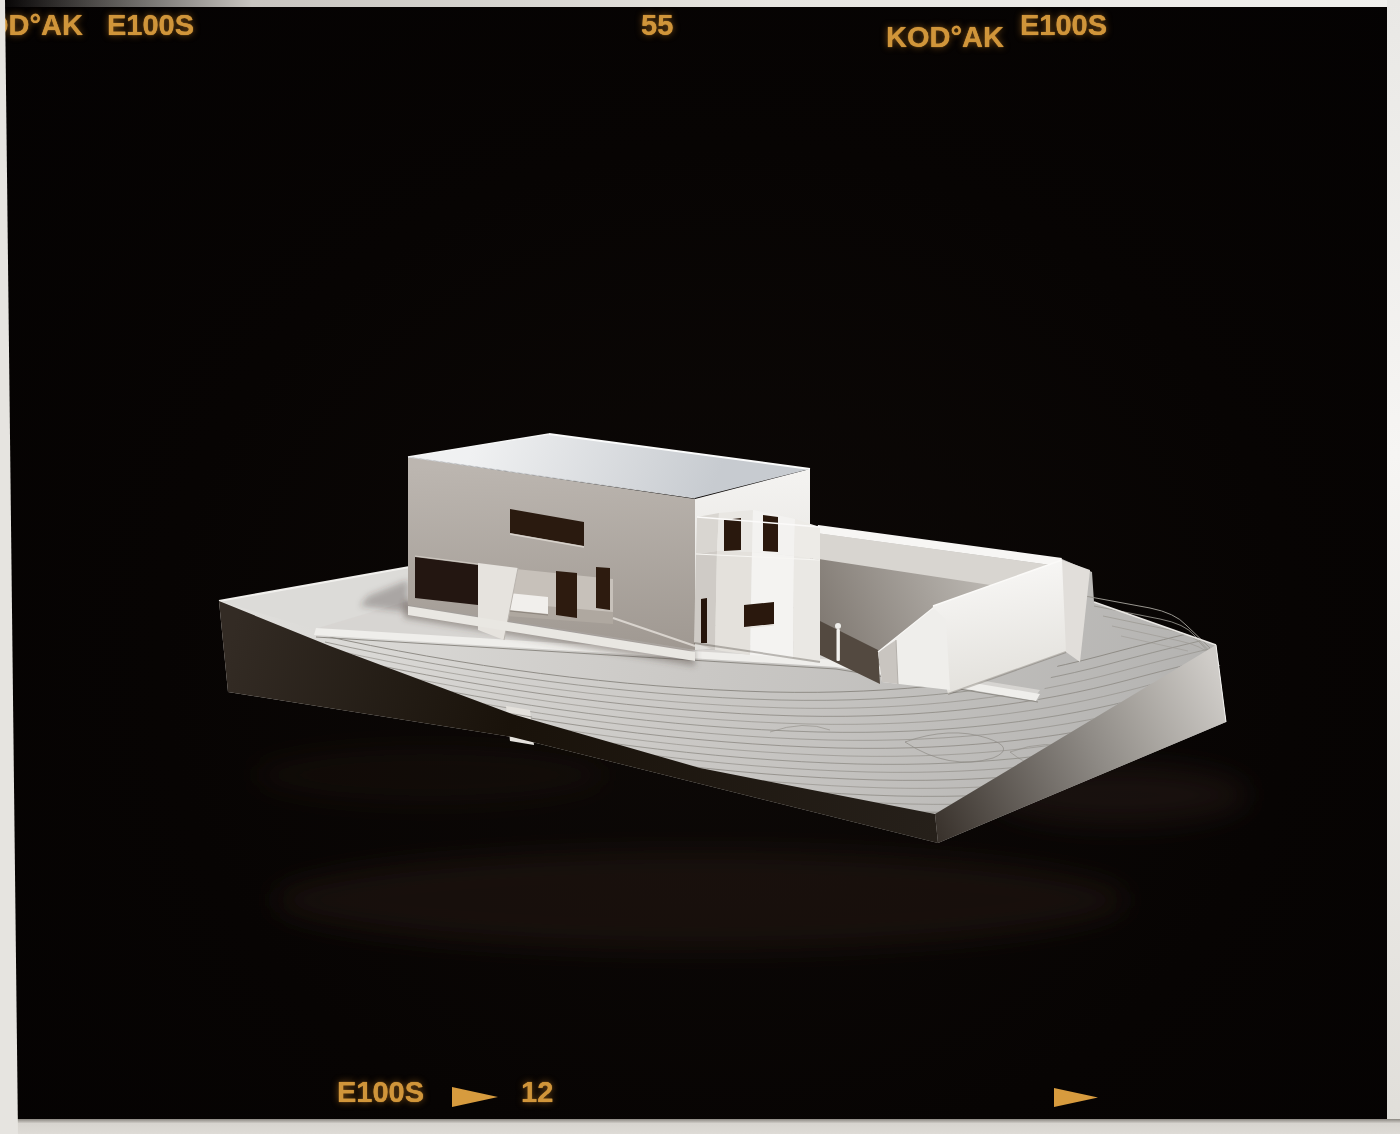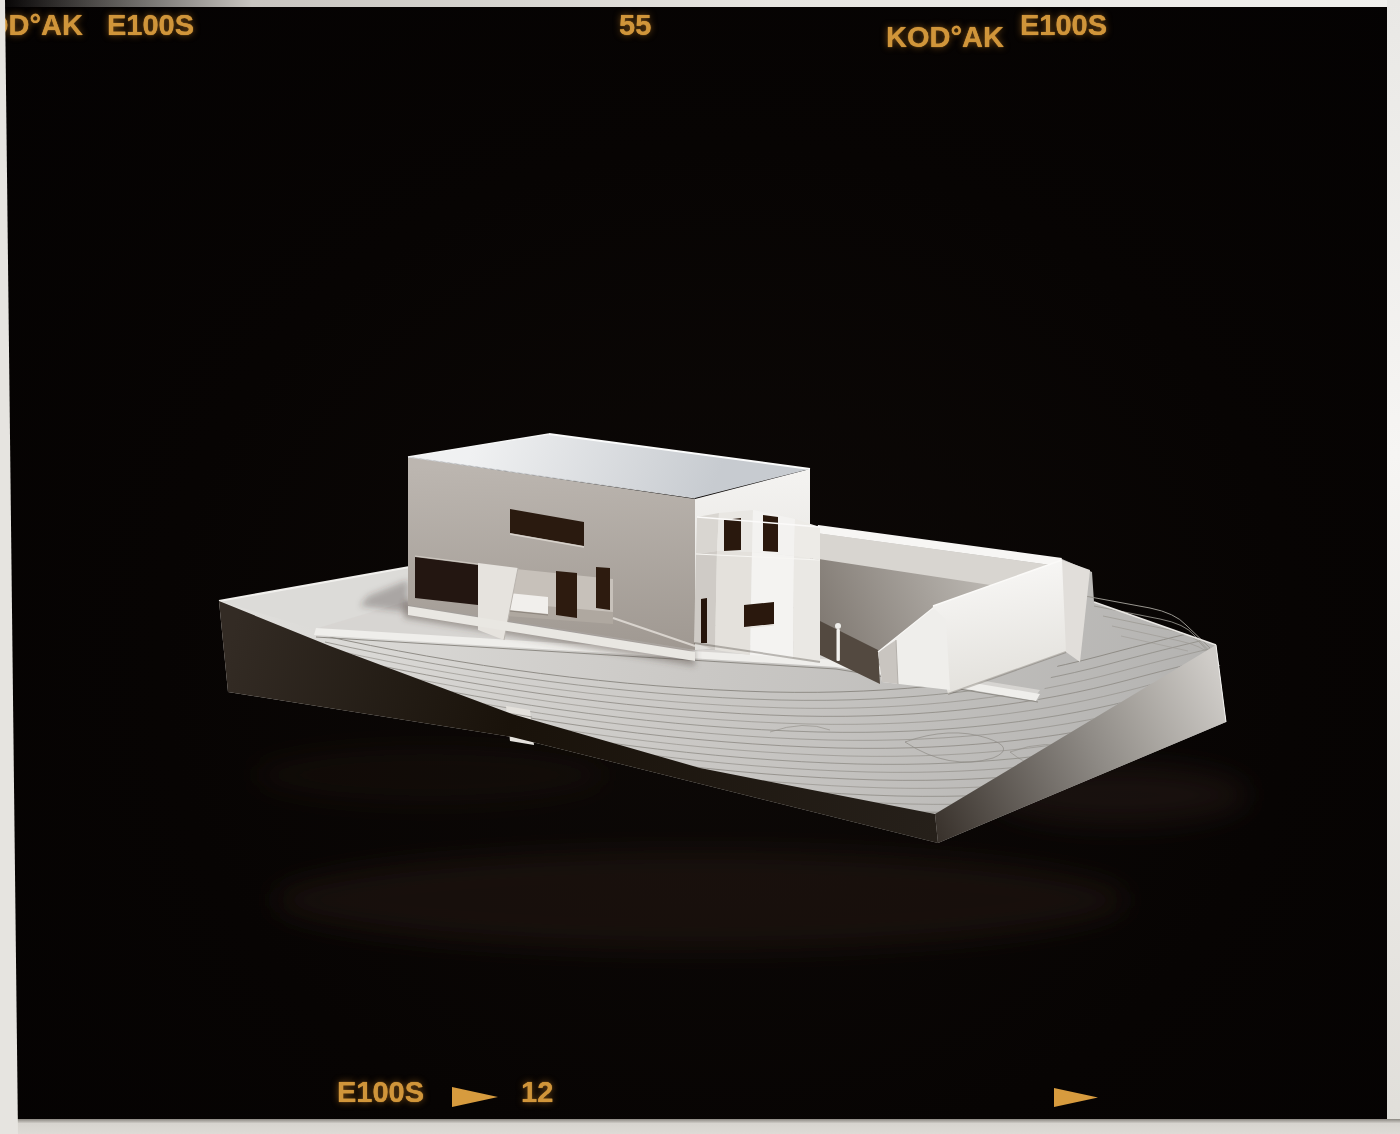--- a/index.html
+++ b/index.html
@@ -6,21 +6,21 @@
   .stage{position:relative;width:1400px;height:1134px;overflow:hidden;
          background:radial-gradient(ellipse at 52% 58%, #0d0907 0%, #070403 55%, #040202 100%);
          font-family:"Liberation Sans", sans-serif;}
   
   .mark{position:absolute;z-index:3;font-weight:700;font-size:29px;line-height:30px;
         color:#d0953a;letter-spacing:0px;white-space:nowrap;
         text-shadow:0 0 1px #e8a53f, 0 0 7px rgba(216,140,40,.55);
         filter:blur(.4px);}
   .m-tl-brand{left:-14px;top:10px;}
   .m-tl-stock{left:107px;top:10px;}
-  .m-55{left:619px;top:10px;text-align:right;}
+  .m-55{left:641px;top:10px;text-align:right;}
   .m-tr-brand{left:886px;top:22px;}
   .m-tr-stock{left:1020px;top:10px;}
   .m-bl-stock{left:337px;top:1077px;}
   .m-12{left:521px;top:1077px;text-align:right;}
   .arrow{position:absolute;z-index:3;background:#d79b3e;
          clip-path:polygon(0 0,100% 50%,0 100%);
          box-shadow:0 0 6px rgba(216,140,40,.5);filter:blur(.4px);}
   .arrow-1{left:452px;top:1087px;width:46px;height:20px;}
   .arrow-2{left:1054px;top:1088px;width:44px;height:19px;}
   

